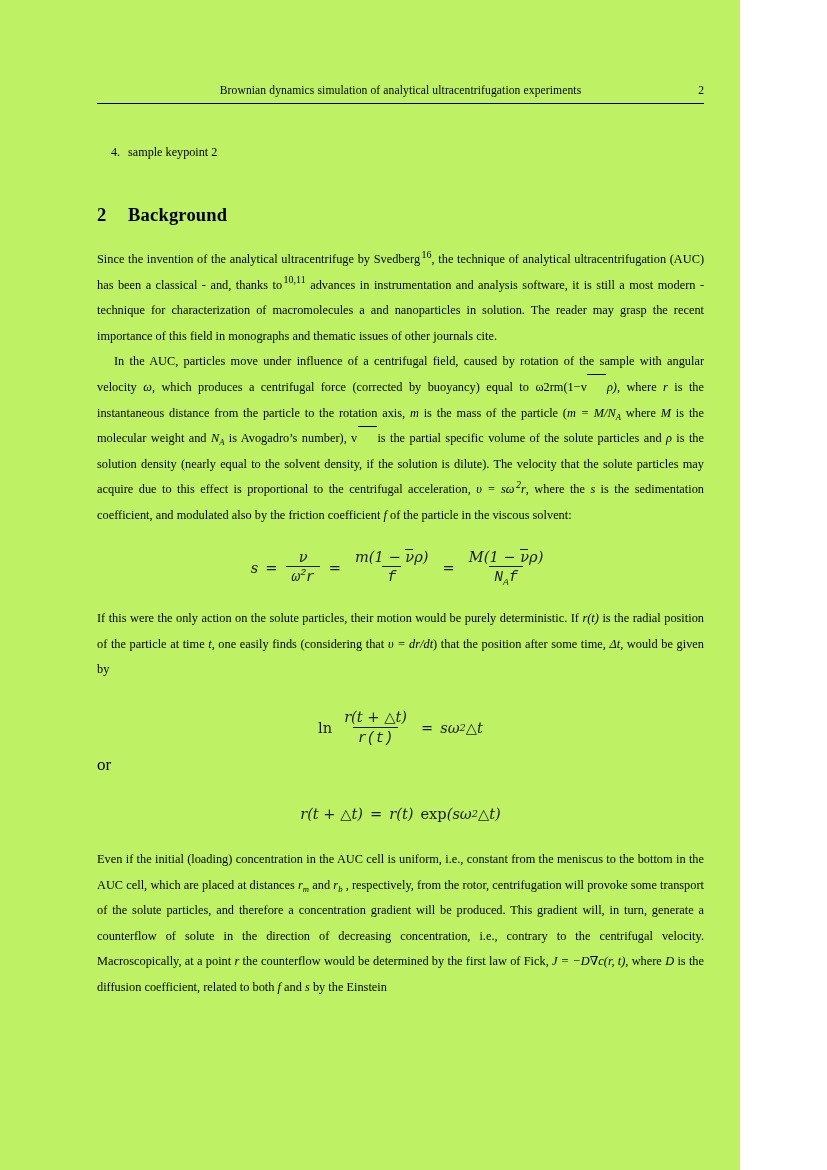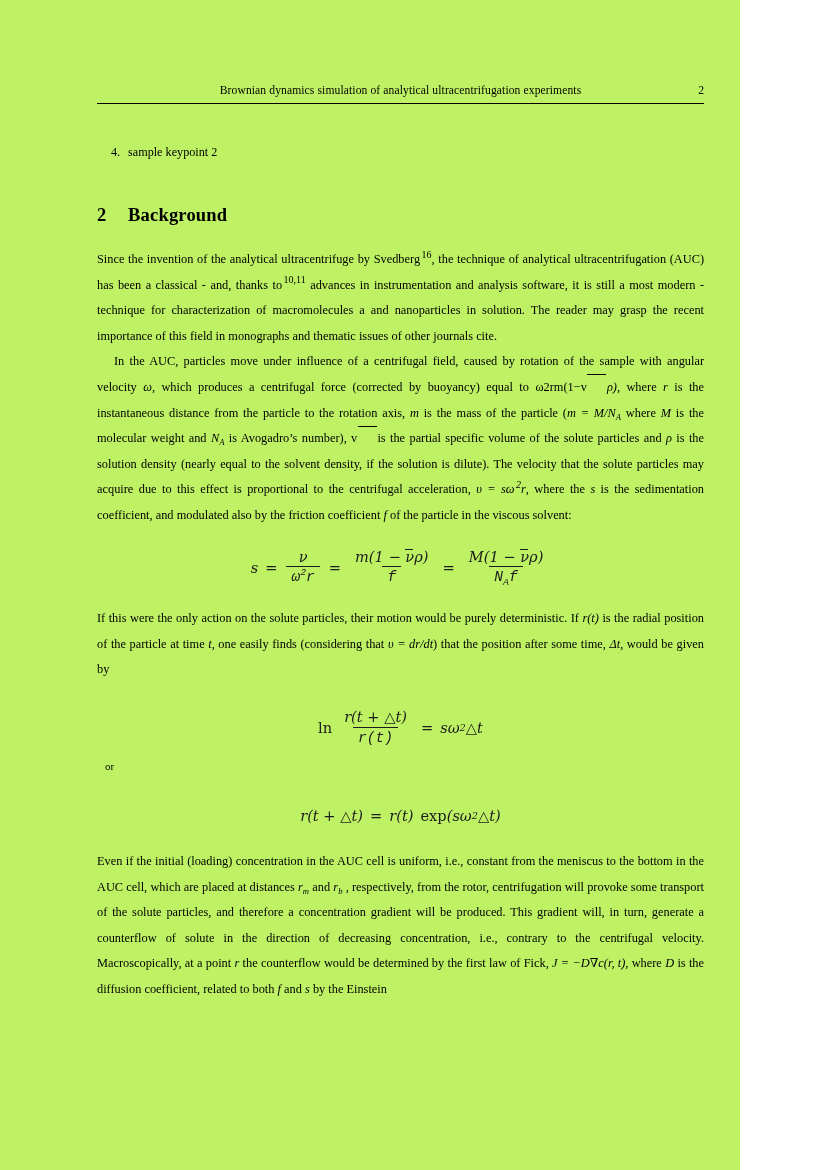--- a/index.html
+++ b/index.html
@@ -99,22 +99,22 @@
     font-size: 12.35px;
     line-height: 25.6px;
     text-align: justify;
     text-justify: inter-word;
     hyphens: none;
   }
   p.first-para { margin-top: 21px; }
   p.indent { text-indent: 17px; }
   p.after-eq { margin-top: 9px; }
   p.or-line {
-    margin: 8px;
-    font-size: 11px;
+    margin: 0;
+    font-size: 17px;
     line-height: 25.6px;
     font-family: Liberation Serif, serif;
   }
 
   i, .it { font-style: italic; }
 
   sup.cite {
     font-size: 10px;
     vertical-align: super;
     line-height: 0;

